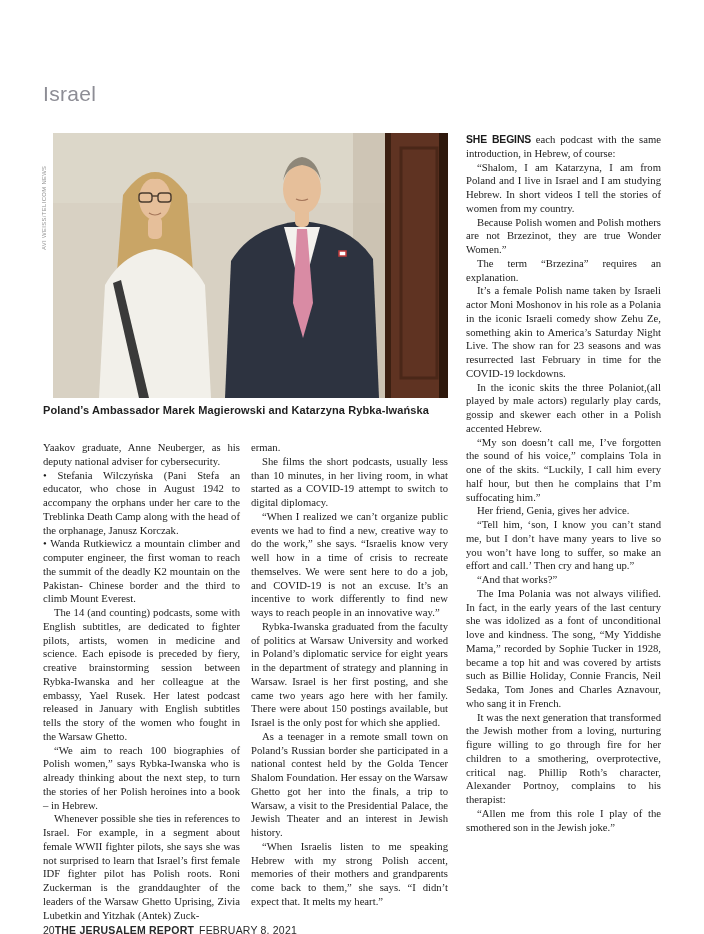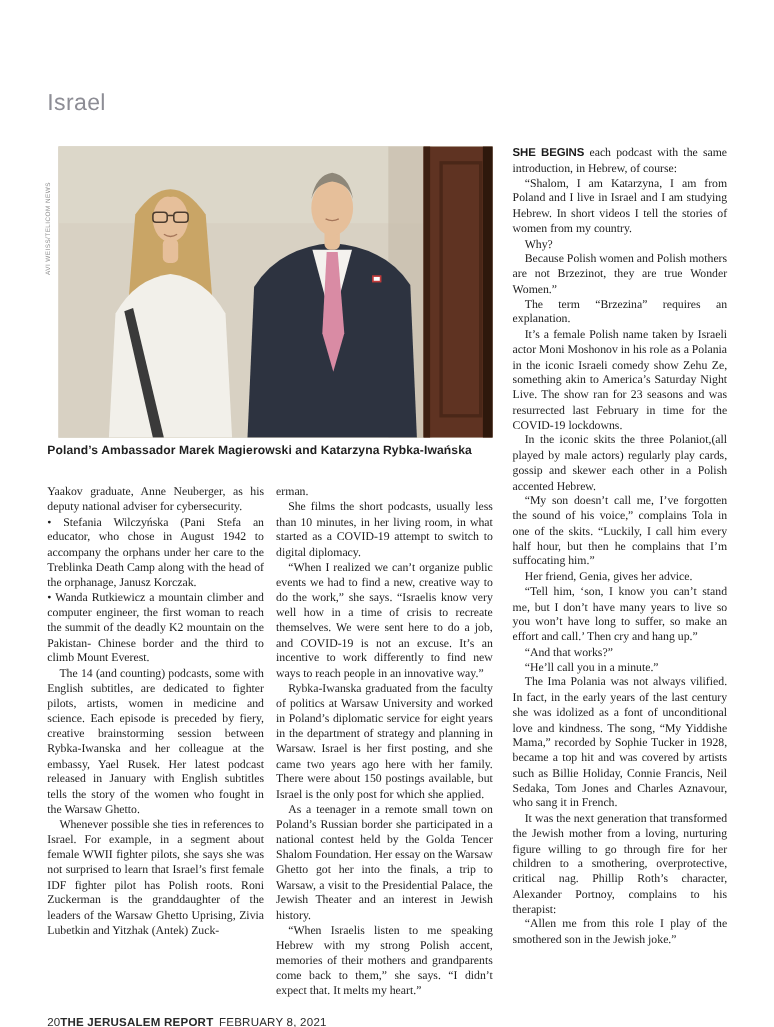--- a/index.html
+++ b/index.html
@@ -113,43 +113,42 @@
     </svg>
   </div>
 
   <div class="caption">Poland’s Ambassador Marek Magierowski and Katarzyna Rybka-Iwańska</div>
 
   <div class="col col-left">
       <p class="para"><span>Yaakov graduate, Anne Neuberger, as his deputy national adviser for cybersecurity.</span></p>
       <p class="para"><span>• Stefania Wilczyńska (Pani Stefa an educator, who chose in August 1942 to accompany the orphans under her care to the Treblinka Death Camp along with the head of the orphanage, Janusz Korczak.</span></p>
       <p class="para"><span>• Wanda Rutkiewicz a mountain climber and computer engineer, the first woman to reach the summit of the deadly K2 mountain on the Pakistan- Chinese border and the third to climb Mount Everest.</span></p>
       <p class="para indent"><span>The 14 (and counting) podcasts, some with English subtitles, are dedicated to fighter pilots, artists, women in medicine and science. Each episode is preceded by fiery, creative brainstorming session between Rybka-Iwanska and her colleague at the embassy, Yael Rusek. Her latest podcast released in January with English subtitles tells the story of the women who fought in the Warsaw Ghetto.</span></p>
+      <p class="para indent"><span>“We aim to reach 100 biographies of Polish women,” says Rybka-Iwanska who is already thinking about the next step, to turn the stories of her Polish heroines into a book – in Hebrew.</span></p>
       <p class="para indent"><span>Whenever possible she ties in references to Israel. For example, in a segment about female WWII fighter pilots, she says she was not surprised to learn that Israel’s first female IDF fighter pilot has Polish roots. Roni Zuckerman is the granddaughter of the leaders of the Warsaw Ghetto Uprising, Zivia Lubetkin and Yitzhak (Antek) Zuck-</span></p>
     </div>
   <div class="col col-middle">
       <p class="para"><span>erman.</span></p>
       <p class="para indent"><span>She films the short podcasts, usually less than 10 minutes, in her living room, in what started as a COVID-19 attempt to switch to digital diplomacy.</span></p>
       <p class="para indent"><span>“When I realized we can’t organize public events we had to find a new, creative way to do the work,” she says. “Israelis know very well how in a time of crisis to recreate themselves. We were sent here to do a job, and COVID-19 is not an excuse. It’s an incentive to work differently to find new ways to reach people in an innovative way.”</span></p>
       <p class="para indent"><span>Rybka-Iwanska graduated from the faculty of politics at Warsaw University and worked in Poland’s diplomatic service for eight years in the department of strategy and planning in Warsaw. Israel is her first posting, and she came two years ago here with her family. There were about 150 postings available, but Israel is the only post for which she applied.</span></p>
       <p class="para indent"><span>As a teenager in a remote small town on Poland’s Russian border she participated in a national contest held by the Golda Tencer Shalom Foundation. Her essay on the Warsaw Ghetto got her into the finals, a trip to Warsaw, a visit to the Presidential Palace, the Jewish Theater and an interest in Jewish history.</span></p>
       <p class="para indent"><span>“When Israelis listen to me speaking Hebrew with my strong Polish accent, memories of their mothers and grandparents come back to them,” she says. “I didn’t expect that. It melts my heart.”</span></p>
     </div>
   <div class="col col-right">
       <p class="para"><span class="run-lead">SHE BEGINS</span><span> each podcast with the same introduction, in Hebrew, of course:</span></p>
       <p class="para indent"><span class="run-i">“Shalom, I am Katarzyna, I am from Poland and I live in Israel and I am studying Hebrew. In short videos I tell the stories of women from my country.</span></p>
-      <p class="para indent"><span class="run-i">Why?</span></p>
       <p class="para indent"><span class="run-i">Because Polish women and Polish mothers are not Brzezinot, they are true Wonder Women.”</span></p>
       <p class="para indent"><span>The term “Brzezina” requires an explanation.</span></p>
       <p class="para indent"><span>It’s a female Polish name taken by Israeli actor Moni Moshonov in his role as a Polania in the iconic Israeli comedy show </span><span class="run-i">Zehu Ze</span><span>, something akin to America’s </span><span class="run-i">Saturday Night Live</span><span>. The show ran for 23 seasons and was resurrected last February in time for the COVID-19 lockdowns.</span></p>
       <p class="para indent"><span>In the iconic skits the three Polaniot,(all played by male actors) regularly play cards, gossip and skewer each other in a Polish accented Hebrew.</span></p>
       <p class="para indent"><span class="run-i">“My son doesn’t call me, I’ve forgotten the sound of his voice,” complains Tola in one of the skits. “Luckily, I call him every half hour, but then he complains that I’m suffocating him.”</span></p>
       <p class="para indent"><span class="run-i">Her friend, Genia, gives her advice.</span></p>
       <p class="para indent"><span class="run-i">“Tell him, ‘son, I know you can’t stand me, but I don’t have many years to live so you won’t have long to suffer, so make an effort and call.’ Then cry and hang up.”</span></p>
       <p class="para indent"><span class="run-i">“And that works?”</span></p>
-      <p class="para indent"><span class="run-i">“He’ll call you in a minute.”</span></p>
       <p class="para indent"><span>The </span><span class="run-i">Ima Polania</span><span> was not always vilified. In fact, in the early years of the last century she was idolized as a font of unconditional love and kindness. The song, “My Yiddishe Mama,” recorded by Sophie Tucker in 1928, became a top hit and was covered by artists such as Billie Holiday, Connie Francis, Neil Sedaka, Tom Jones and Charles Aznavour, who sang it in French.</span></p>
       <p class="para indent"><span>It was the next generation that transformed the Jewish mother from a loving, nurturing figure willing to go through fire for her children to a smothering, overprotective, critical nag. Phillip Roth’s character, Alexander Portnoy, complains to his therapist:</span></p>
       <p class="para indent"><span>“Allen me from this role I play of the smothered son in the Jewish joke.”</span></p>
     </div>
 
   <div class="footer">
     <span>20</span>
     <span>
       <span class="pub-name">THE JERUSALEM REPORT</span><span class="pub-date">FEBRUARY 8, 2021</span>
     </span>

